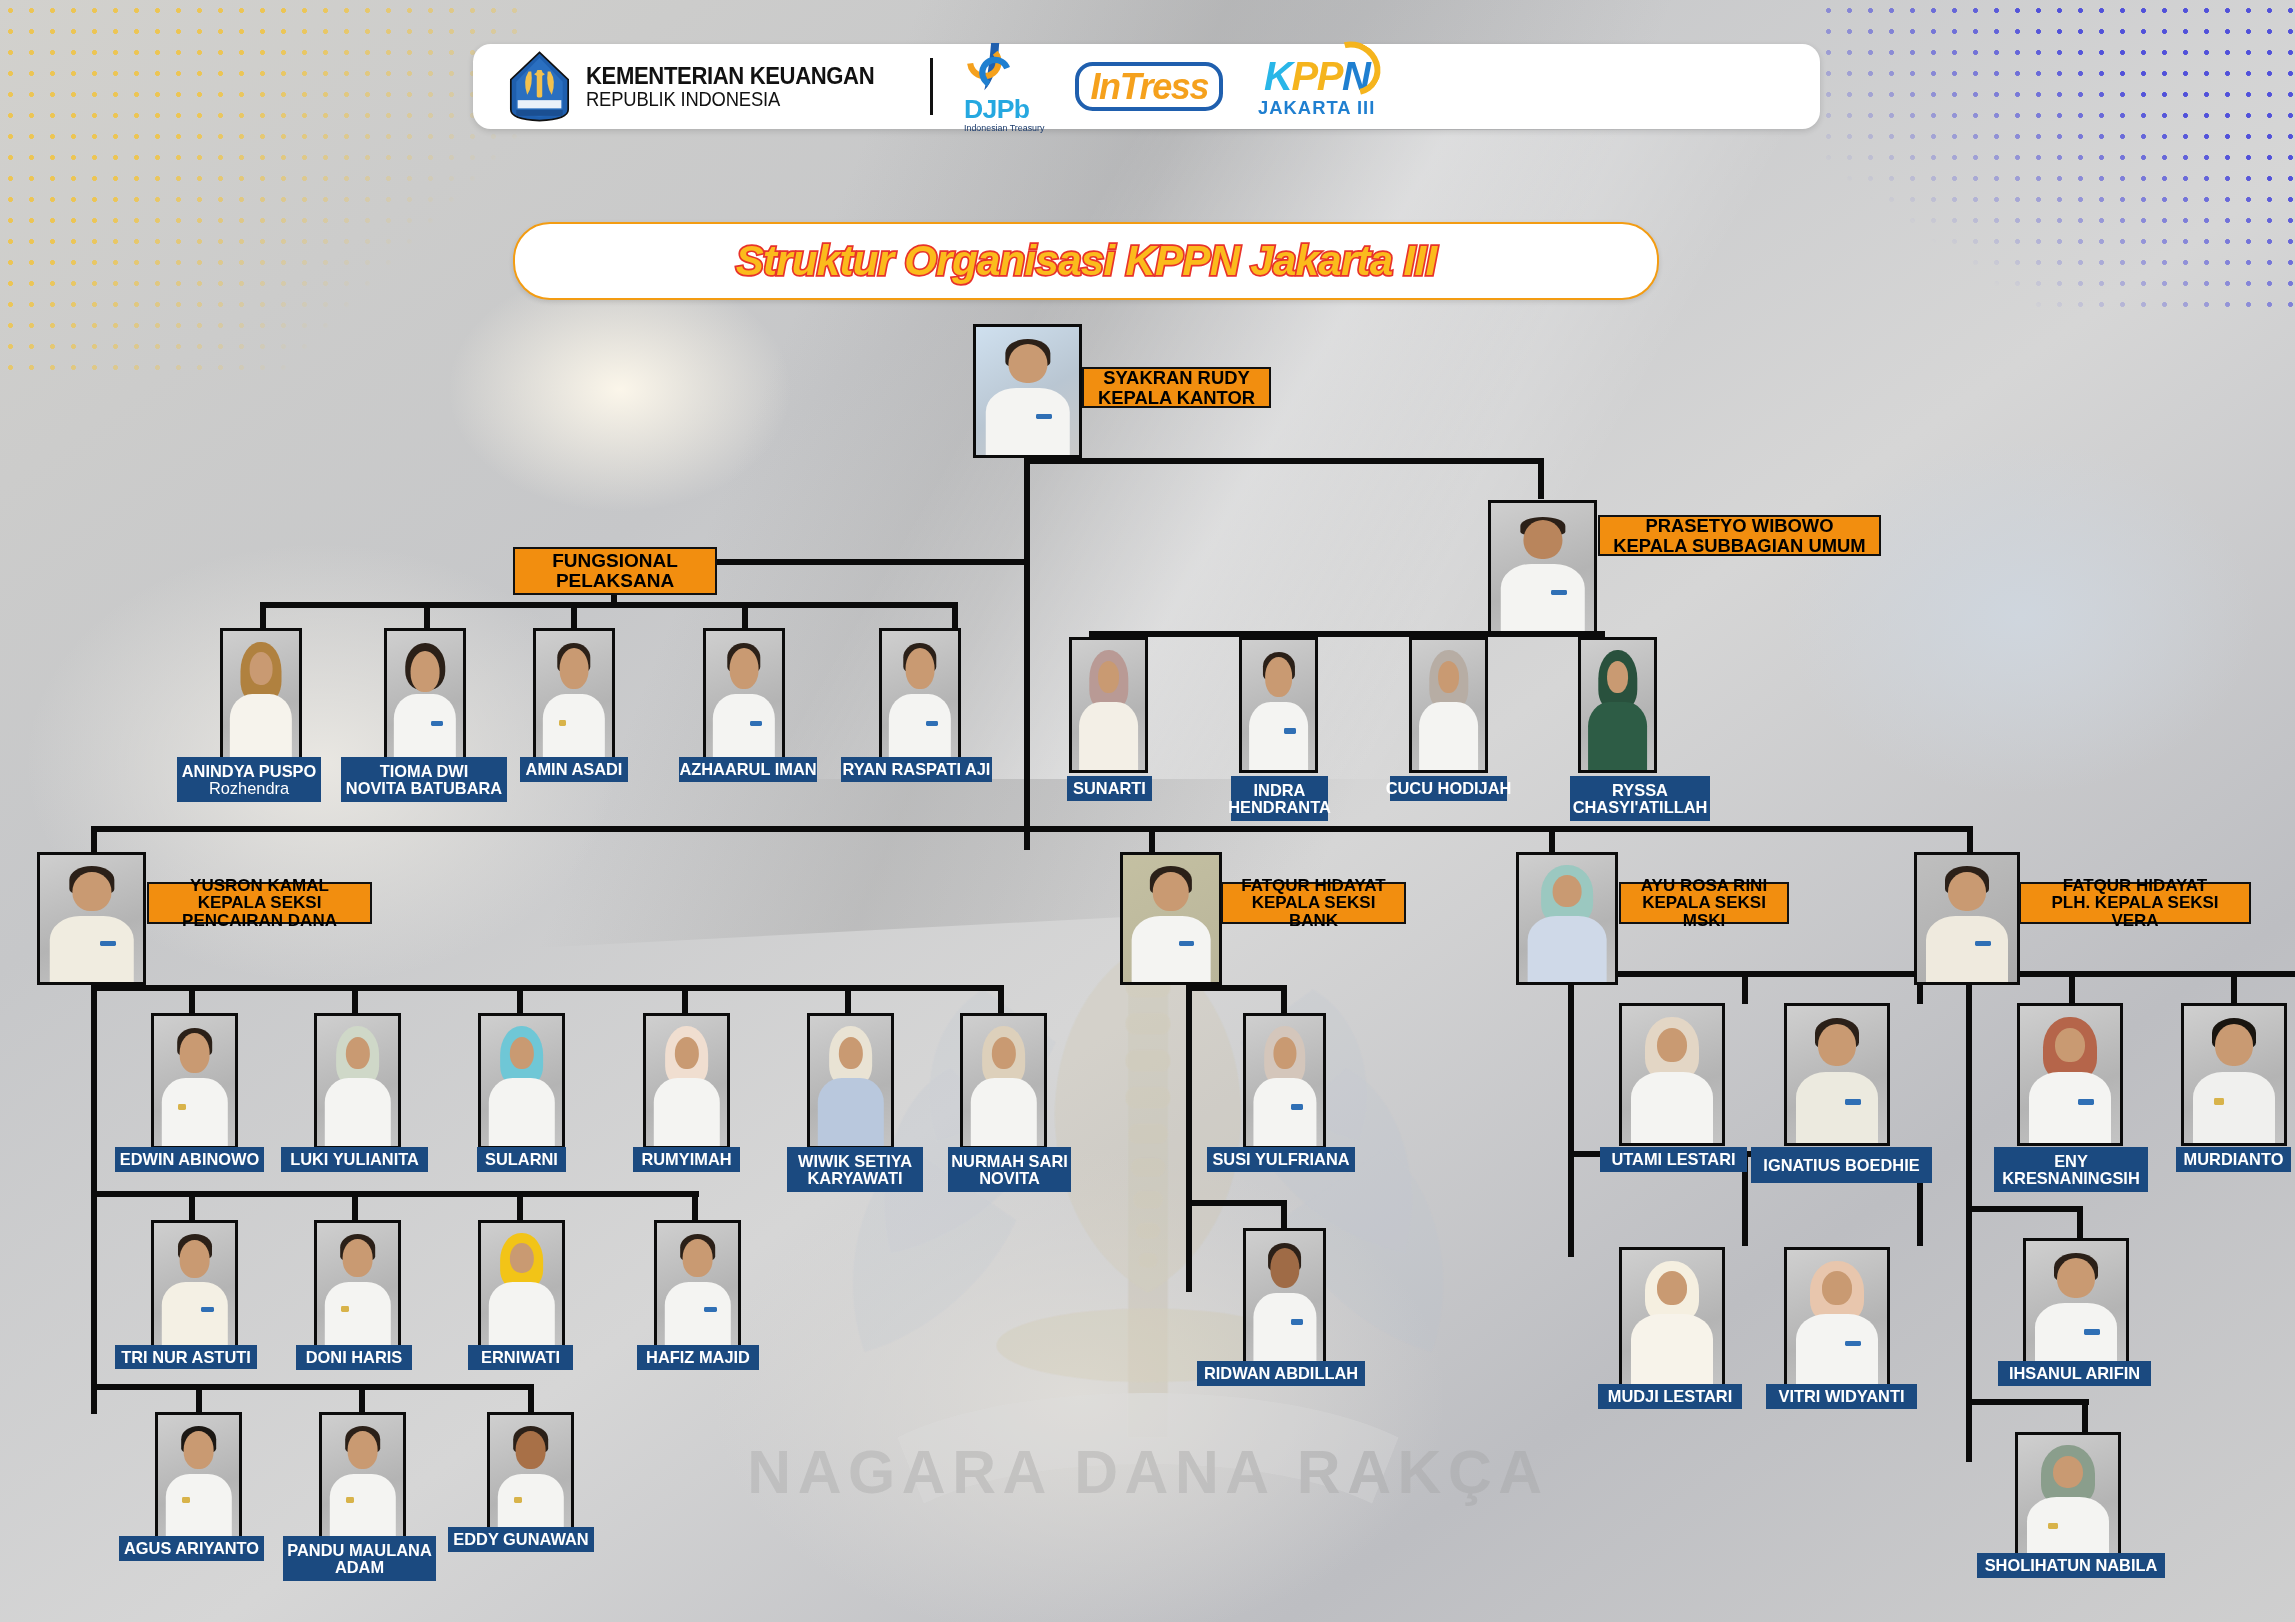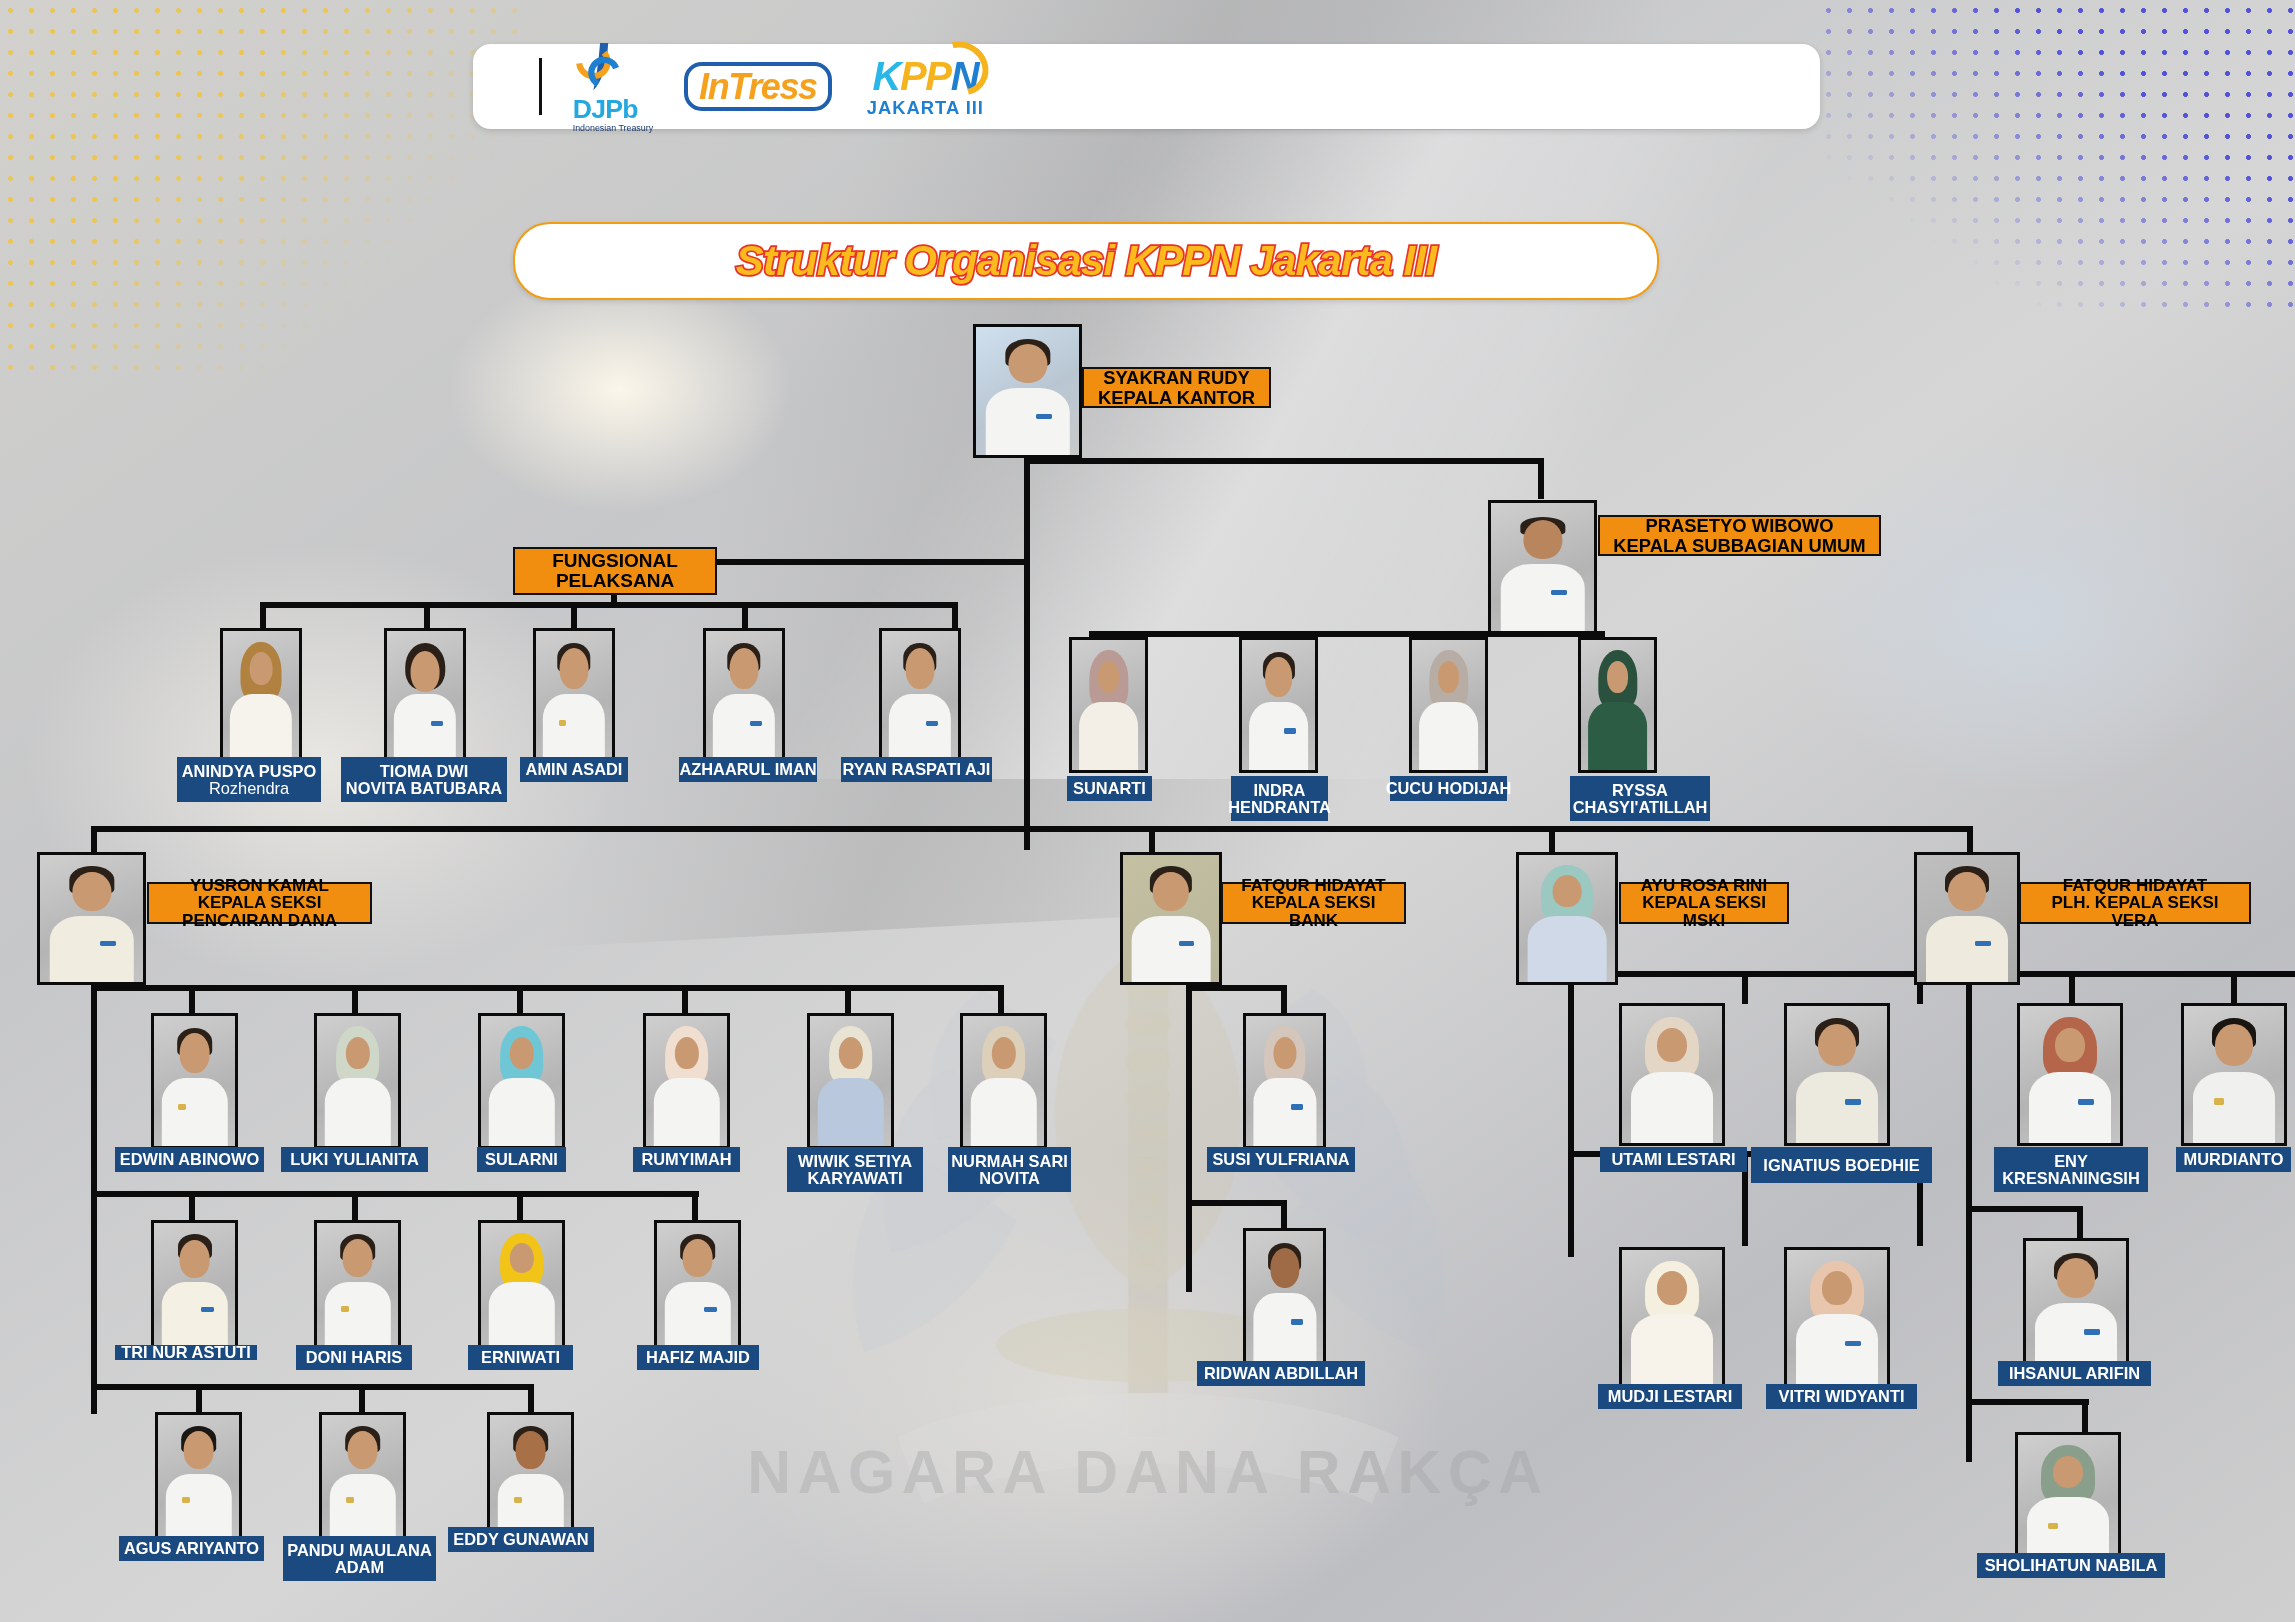--- a/index.html
+++ b/index.html
@@ -149,20 +149,38 @@
         <path d="M425 130 C460 150 475 200 460 245 C420 235 385 205 370 170 Z" fill="#b9c4d4" opacity=".45"></path>
         <ellipse cx="300" cy="400" rx="115" ry="28" fill="#cdbf93" opacity=".6"></ellipse>
         <path d="M110 470 C200 425 400 425 490 470 L470 520 C390 480 210 480 130 520 Z" fill="#e2e2e2" opacity=".85"></path>
         <text x="300" y="512" font-family="'Liberation Sans',sans-serif" font-size="46" font-weight="700" fill="#9e9e9e" text-anchor="middle" letter-spacing="5">NAGARA DANA RAKÇA</text>
       </g>
     </svg>
   </div>
 </div>
 
 <div id="logo-bar">
+  <div class="kemenkeu">
+    <svg width="63" height="71" viewBox="0 0 92 104">
+      <path d="M46 2 L88 42 L88 86 Q88 100 46 102 Q4 100 4 86 L4 42 Z" fill="#1f5fae" stroke="#111" stroke-width="2.5"></path>
+      <path d="M46 10 L80 45 L80 84 Q80 94 46 96 Q12 94 12 84 L12 45 Z" fill="#2a6fc0"></path>
+      <g fill="#f2c14e">
+        <path d="M30 30 q-9 14 -2 34 q9 -13 6 -34z"></path>
+        <path d="M62 30 q9 14 2 34 q-9 -13 -6 -34z"></path>
+        <rect x="42" y="28" width="8" height="40" rx="2"></rect>
+        <path d="M38 34 q8 -8 16 0 q-8 6 -16 0z"></path>
+      </g>
+      <rect x="14" y="72" width="64" height="12" fill="#fff" opacity=".9"></rect>
+      <rect x="12" y="86" width="68" height="9" fill="#1a4f92"></rect>
+    </svg>
+    <div>
+      <div class="kem-txt1">KEMENTERIAN KEUANGAN</div>
+      <div class="kem-txt2">REPUBLIK INDONESIA</div>
+    </div>
+  </div>
   <div class="divider-v"></div>
   <div class="logo-slot">
     <div class="djpb-wrap">
       <svg width="65" height="56" viewBox="0 0 96 82">
         <path d="M40 4 C38 26 36 48 30 74 C42 62 50 40 52 4 Z" fill="#1f5fae"></path>
         <circle cx="30" cy="32" r="21" fill="none" stroke="#f5a11d" stroke-width="9" stroke-dasharray="78 200" transform="rotate(-40 30 32)"></circle>
         <circle cx="46" cy="48" r="19" fill="none" stroke="#1f7fd0" stroke-width="9" stroke-dasharray="72 200" transform="rotate(120 46 48)"></circle>
       </svg>
       <div class="djpb-text">DJPb</div>
       <div class="djpb-sub">Indonesian Treasury</div>
@@ -538,21 +556,21 @@
 
   <div class="photo" style="left:151px;top:1220px;width:87px;height:129px;">
       <div class="ph-fig">
         <div class="bgp"></div>
         <div class="hair" style="width:42%;height:20%"></div>
         <div class="head" style="top:14%"></div>
         <div class="body" style="background:#f4f0e4"></div>
         <div class="badge"></div>
       </div>
     </div>
-  <div class="name-label" style="left:115px;top:1345px;width:142px;height:15px;font-size:16.4px;">
+  <div class="name-label" style="left:115px;top:1345px;width:142px;height:24px;font-size:16.4px;">
       <span>TRI NUR ASTUTI</span>
     </div>
 
   <div class="photo" style="left:314px;top:1220px;width:87px;height:129px;">
       <div class="ph-fig">
         <div class="bgp"></div>
         <div class="hair"></div>
         <div class="head"></div>
         <div class="body"></div>
         <div class="badge2"></div>

